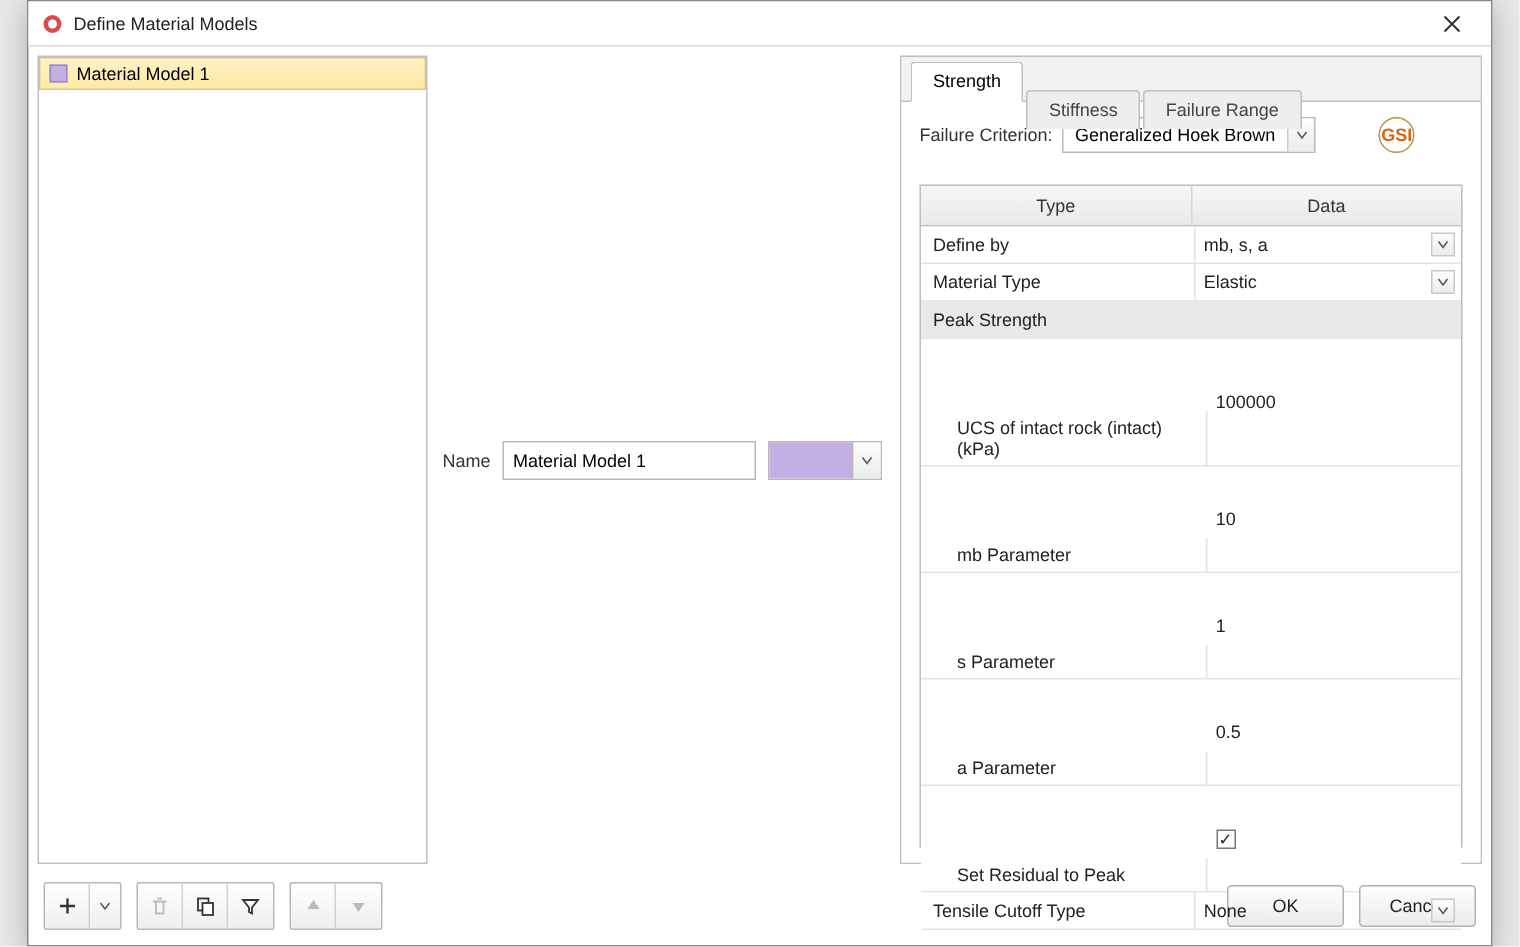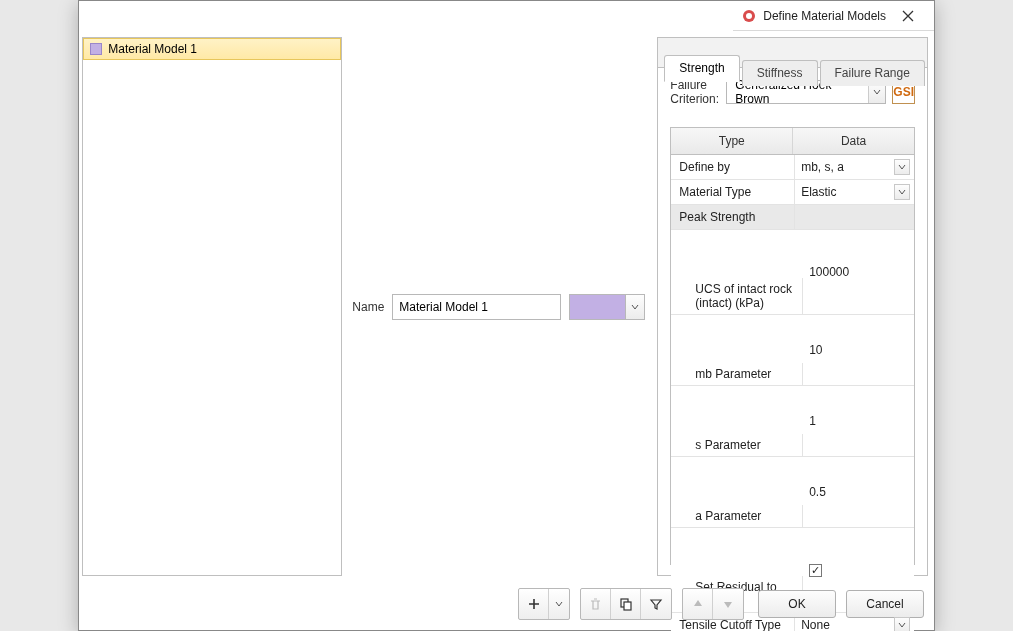--- a/index.html
+++ b/index.html
@@ -1,44 +1,44 @@
 <!DOCTYPE html>
 <html><head>
 <meta charset="utf-8">
 <style>
 * { box-sizing: border-box; margin: 0; padding: 0; font-family: "Segoe UI", Tahoma, sans-serif; font-size: 12px; }
 body { background: #e8e8e8; display: flex; align-items: center; justify-content: center; height: 100vh; }
-.window { width: 857px; height: 631px; background: #fff; border: 1px solid #888; display: flex; flex-direction: column; box-shadow: 0 4px 18px rgba(0,0,0,.25); align-items: flex-end; }
+.window { width: 977px; height: 631px; background: #fff; border: 1px solid #888; display: flex; flex-direction: column; box-shadow: 0 4px 18px rgba(0,0,0,.25); }
 .titlebar { height: 30px; display: flex; align-items: center; padding: 0 4px 0 8px; border-bottom: 1px solid #d9d9d9; background: #fff; }
 .titlebar .icon { width: 16px; height: 16px; margin-right: 6px; display: flex; align-items: center; justify-content: center; }
 .titlebar .title { flex: 1; font-size: 12px; color: #222; }
 .titlebar .close { width: 44px; height: 28px; display: flex; align-items: center; justify-content: center; color: #333; cursor: pointer; }
 .body { flex: 1; display: flex; padding: 6px; gap: 4px; min-height: 0; }
 .leftpane { width: 260px; border: 1px solid #bfbfbf; background: #fff; overflow: auto; }
 .list-item { display: flex; align-items: center; gap: 6px; height: 22px; padding: 0 6px; cursor: default; }
 .list-item.selected { background: linear-gradient(#fff2c6, #ffe9a6); border: 1px solid #e7c65b; }
 .sq { width: 12px; height: 12px; border: 1px solid #9a87c9; background: #c2b0e4; }
 .rightpane { flex: 1; display: flex; flex-direction: row; gap: 6px; min-width: 0; }
 .namebar { display: flex; align-items: center; gap: 8px; padding: 4px 6px; }
 .namebar label { color: #333; }
 .name-input { flex: 1; height: 26px; border: 1px solid #b8b8b8; padding: 0 6px; }
 .swatch-wrap { display: flex; border: 1px solid #b8b8b8; height: 26px; }
 .swatch { width: 56px; background: #c2b0e4; border-right: 1px solid #b8b8b8; }
 .swatch-dd { width: 18px; display: flex; align-items: center; justify-content: center; color: #555; background: linear-gradient(#fdfdfd,#ececec); cursor: pointer; }
 .tabs-wrap { flex: 1; border: 1px solid #bfbfbf; background: #f7f7f7; display: flex; flex-direction: column; min-height: 0; }
 .tabstrip { display: flex; align-items: flex-end; height: 30px; background: #f2f2f2; border-bottom: 1px solid #bfbfbf; padding-left: 6px; padding-top: 4px; }
 .tab { padding: 5px 14px 6px 14px; border: 1px solid #bfbfbf; border-bottom: none; margin-right: 2px; background: #eee; color: #444; cursor: pointer; position: relative; top: 19px; border-radius: 3px 3px 0 0; }
-.tab.active { background: #fff; color: #000; top: 15px; border-bottom: 1px solid #fff; }
+.tab.active { background: #fff; color: #000; top: 1px; border-bottom: 1px solid #fff; }
 .tabcontent { flex: 1; background: #fff; padding: 10px 12px; display: flex; flex-direction: column; gap: 21px; min-height: 0; }
 .criterion-row { display: flex; align-items: center; gap: 6px; }
 .criterion-row label { color: #333; }
 .combo { display: flex; border: 1px solid #b8b8b8; height: 24px; }
 .combo .val { padding: 0 8px; display: flex; align-items: center; min-width: 140px; }
 .combo .dd { width: 18px; border-left: 1px solid #ccc; display: flex; align-items: center; justify-content: center; background: linear-gradient(#fdfdfd,#ececec); cursor: pointer; color: #555;}
-.gsi-btn { width: 24px; height: 24px; border: 1px solid #c09050; border-radius: 0; display: flex; align-items: center; justify-content: center; font-size: 9px; font-weight: bold; color: #d06a10; background: #fff; cursor: pointer; }
+.gsi-btn { width: 24px; height: 24px; border: 1px solid #c09050; border-radius: 12px; display: flex; align-items: center; justify-content: center; font-size: 9px; font-weight: bold; color: #d06a10; background: #fff; cursor: pointer; margin-left: 36px; }
 .grid { flex: 1; border: 1px solid #bfbfbf; display: flex; flex-direction: column; background: #f0f0f0; min-height: 0; }
 .grid-head { display: flex; background: linear-gradient(#f7f7f7,#e9e9e9); border-bottom: 1px solid #bfbfbf; }
 .grid-head .col { flex: 1; text-align: center; padding: 6px 8px; border-right: 1px solid #d6d6d6; color: #333; }
 .grid-head .col:last-child { border-right: none; }
 .grid-body { background: #fff; }
 .row { display: flex; border-bottom: 1px solid #e3e3e3; align-items: stretch; min-height: 25px; }
 .row .c1 { flex: 1; padding: 4px 8px; border-right: 1px solid #e3e3e3; color: #222; display: flex; align-items: center; }
 .row .c2 { flex: 1; padding: 3px 6px; color: #222; display: flex; align-items: center; position: relative; }
 .row.section .c1 { font-weight: normal; color: #222; padding-left: 8px; }
 .row.section { background: #e9e9e9; }

